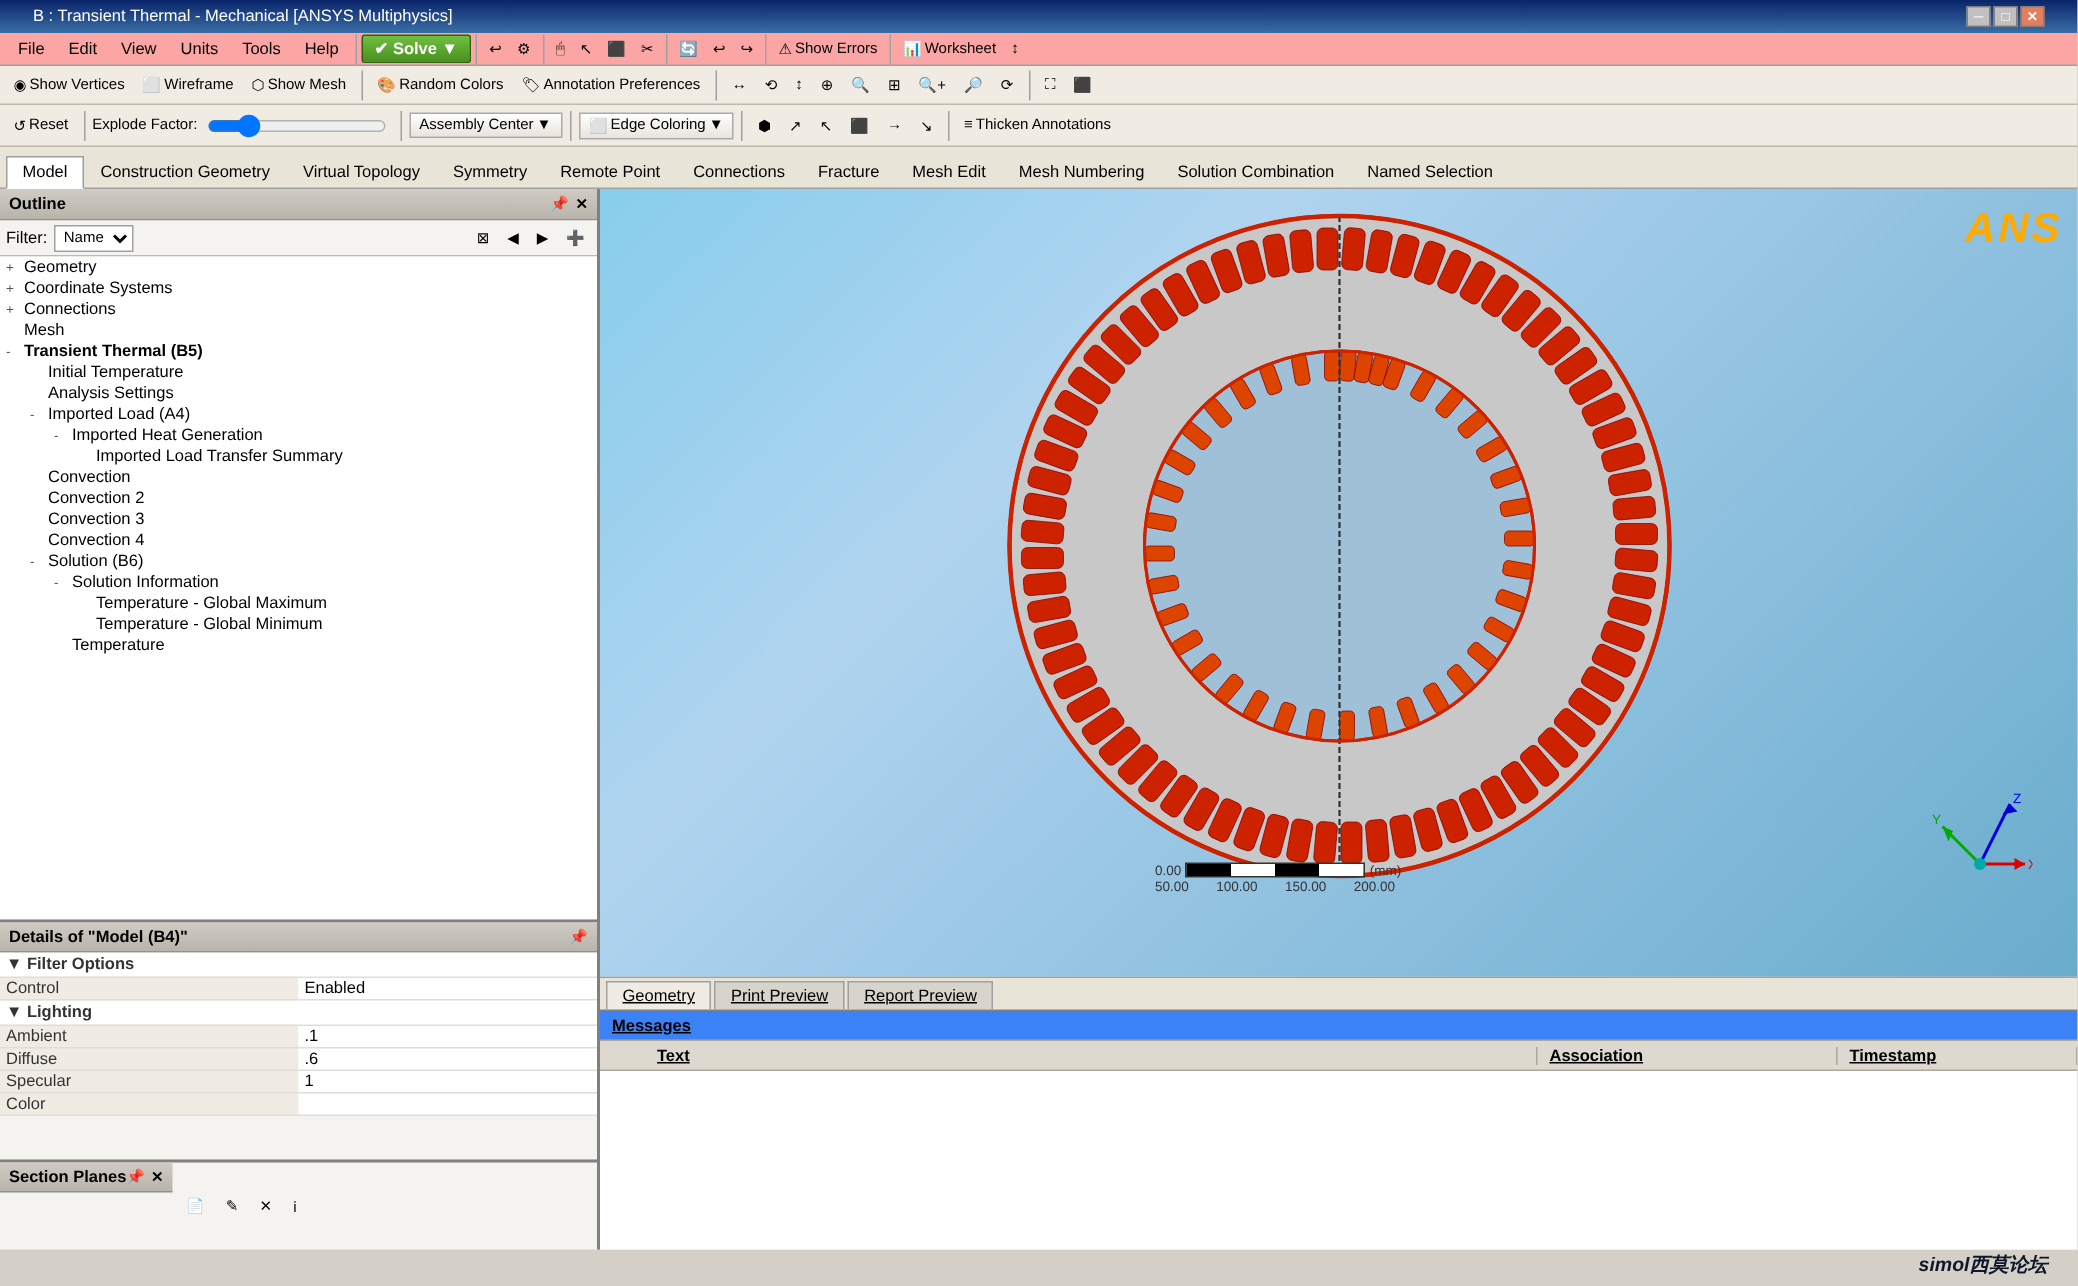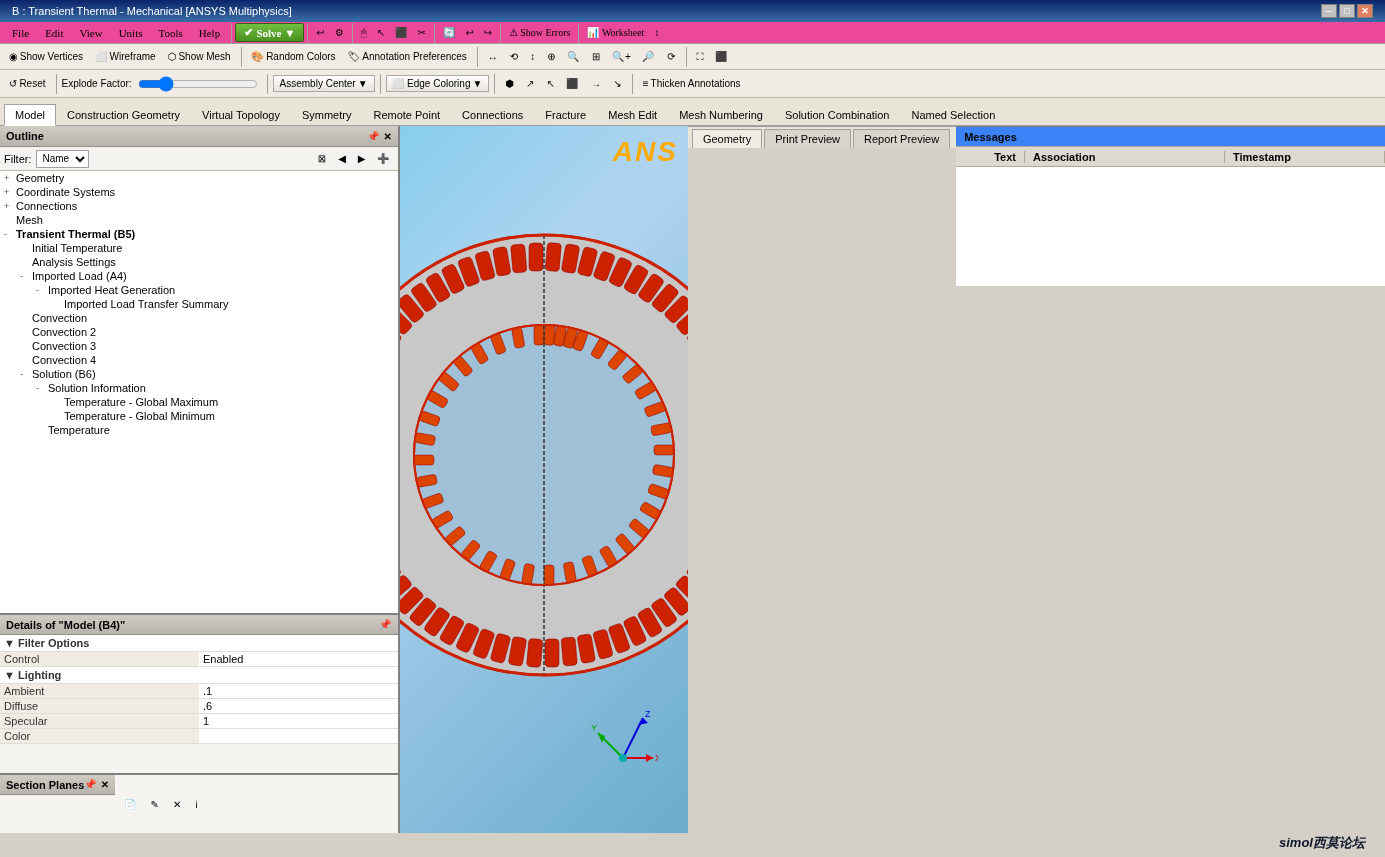--- a/index.html
+++ b/index.html
@@ -5,40 +5,39 @@
     * { margin: 0; padding: 0; box-sizing: border-box; }
     body { font-family: 'Segoe UI', Arial, sans-serif; font-size: 11px; background: #d4d0c8; overflow: hidden; width: 1385px; height: 857px; }
 
     
     #title-bar {
       background: linear-gradient(to bottom, #0a246a, #3a6ea5);
       color: white;
       height: 22px;
       display: flex;
       align-items: center;
-      padding: 0 12px;
+      padding: 0 22px;
       font-size: 11px;
       font-weight: bold;
       justify-content: space-between;
     }
     #title-bar .window-controls { display: flex; gap: 2px; }
     #title-bar .win-btn {
       width: 16px; height: 14px; background: #c0c0c0; border: 1px solid #808080;
       font-size: 9px; display: flex; align-items: center; justify-content: center; cursor: pointer;
     }
 
     
     #menu-bar {
-      background: #ec4899;
+      background: #fca5a5;
       height: 22px;
       display: flex;
       align-items: center;
       border-bottom: 1px solid #a0a0a0;
       padding: 0 4px;
-      font-family: Liberation Serif, serif;
     }
     .menu-item {
       padding: 2px 8px;
       cursor: pointer;
       font-size: 11px;
       color: #000;
     }
 
     
     .toolbar-row {
@@ -220,21 +219,22 @@
       display: flex;
       align-items: center;
       padding: 4px;
       gap: 4px;
     }
 
     
     #viewport-area {
       flex: 1;
       display: flex;
-      flex-direction: row;
+      flex-direction: column;
+      text-decoration: underline;
     }
     #viewport {
       flex: 1;
       background: linear-gradient(135deg, #87ceeb 0%, #b0d4f0 30%, #6aaccc 100%);
       position: relative;
       overflow: hidden;
     }
 
     
     #model-viz {

